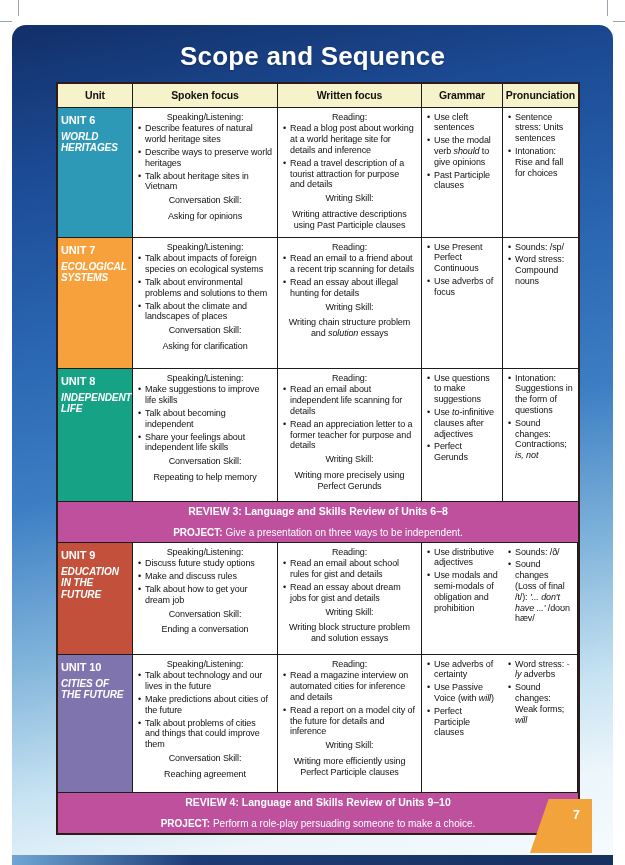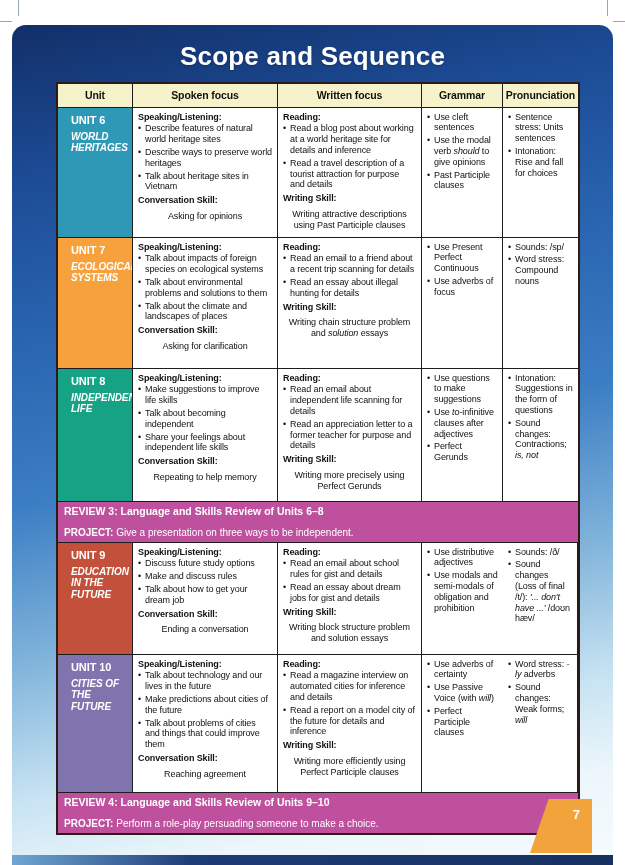--- a/index.html
+++ b/index.html
@@ -50,36 +50,36 @@
     font-size:9px; line-height:1.2; color:#111111;
     letter-spacing:-0.1px;
     overflow:hidden;
   }
   .cell:nth-child(5n) { border-right:none; }
   .hdr {
     background:#f6f2c9; font-weight:bold; font-size:10.5px;
     text-align:center; padding:5px 4px;
     display:flex; align-items:center; justify-content:center;
   }
-  .unit-cell { color:#ffffff; padding:6px 13px; }
+  .unit-cell { color:#ffffff; padding:6px 3px; }
   .unit-number { font-weight:bold; font-size:11px; }
   .unit-title { font-weight:bold; font-style:italic; font-size:10px; line-height:1.15; margin-top:4px; }
 
-  .cell-heading { font-weight:bold; margin-bottom:1px; }
+  .cell-heading { font-weight:normal; margin-bottom:1px;text-align:center; }
   .cell-text { margin-top:5px;text-align:center; }
   ul.bullets { list-style:none; margin:1px 0 3px 0; }
   ul.bullets li { position:relative; padding-left:7px; margin-bottom:2px; }
   ul.bullets li::before { content:"•"; position:absolute; left:0; top:0; }
   ul.bullets.tight { margin:0; }
 
   .review-row {
     grid-column:1 / -1;
     background:#be509d;
     border-bottom:1px solid #1c1c1c;
-    color:#ffffff; text-align:left;
+    color:#ffffff; text-align:center;
     padding:3px 6px 4px 6px;
     min-height:31px;
     display:flex; flex-direction:column; justify-content:center;
   }
   .review-title { font-weight:bold; font-size:10.5px; }
   .review-project { font-size:10px; margin-top:10px; }
   .review-project .plabel { font-weight:bold; }
 
   .page-tab {
     position:absolute; right:21px; bottom:12px;

